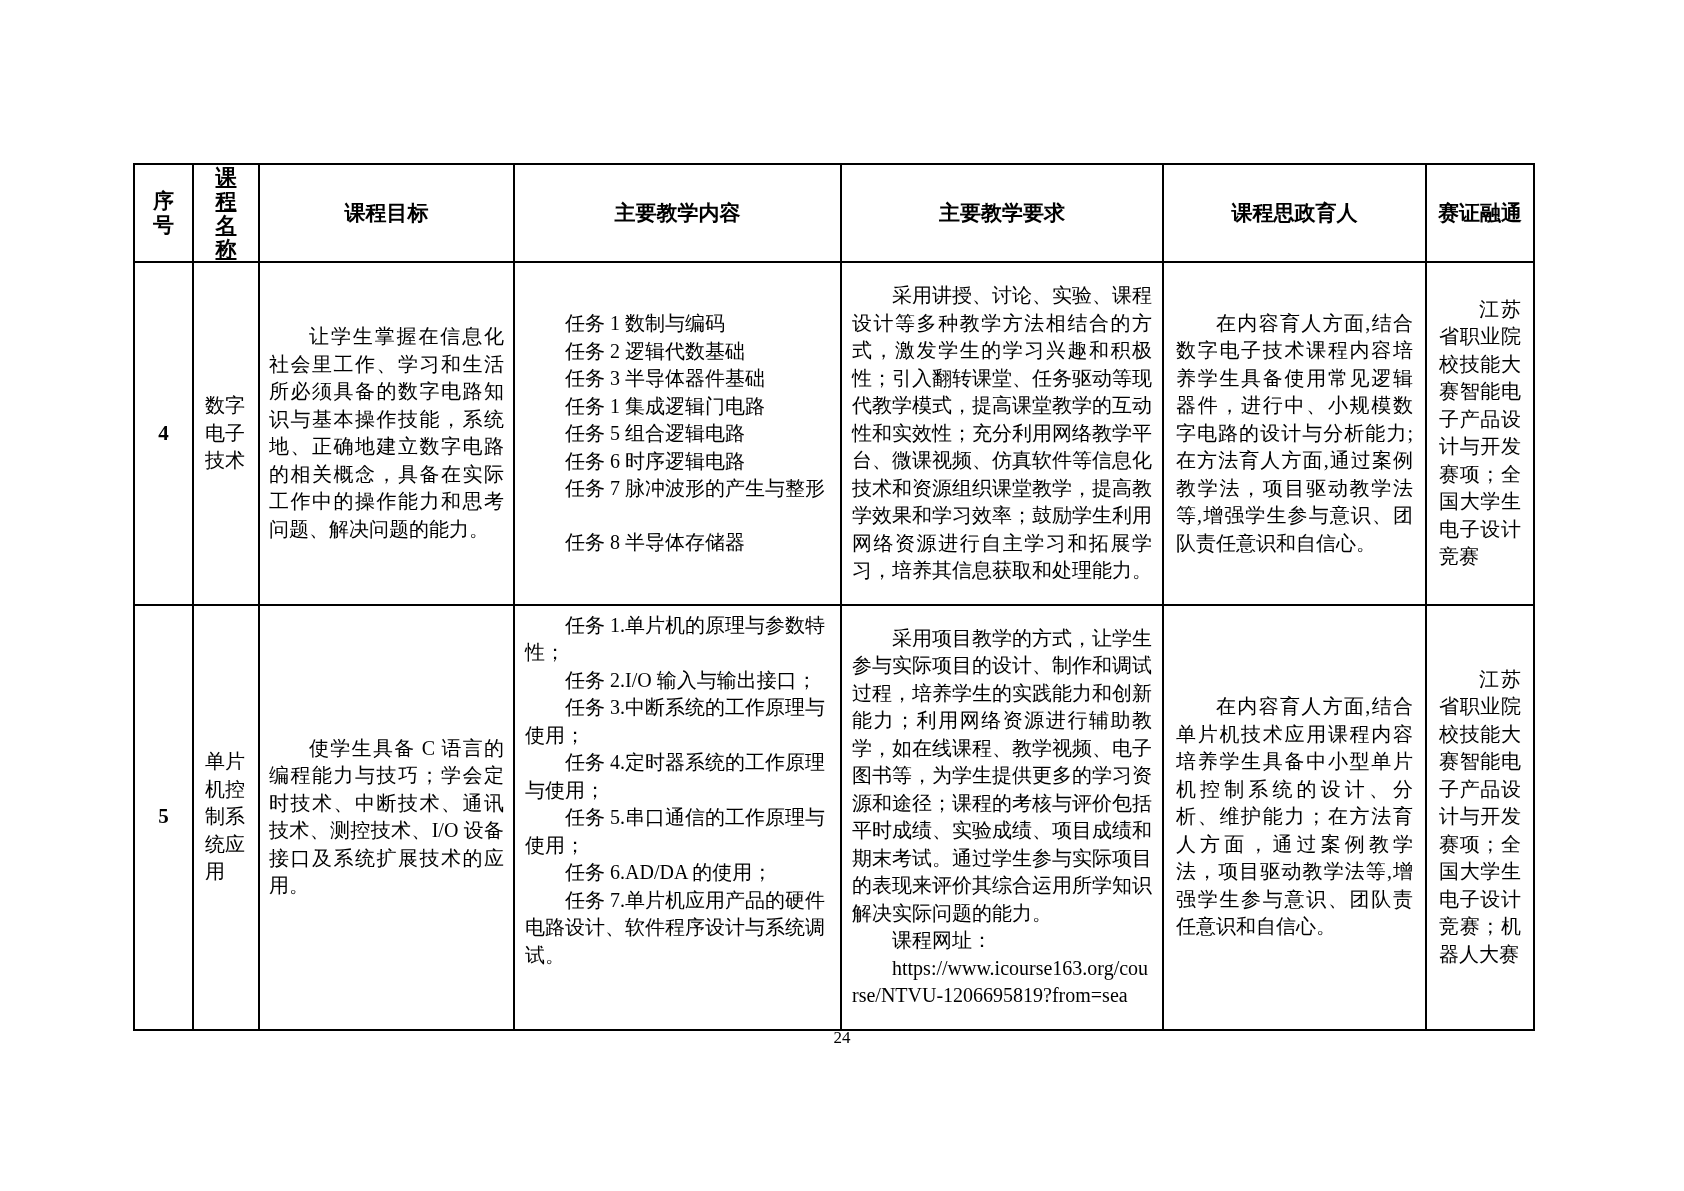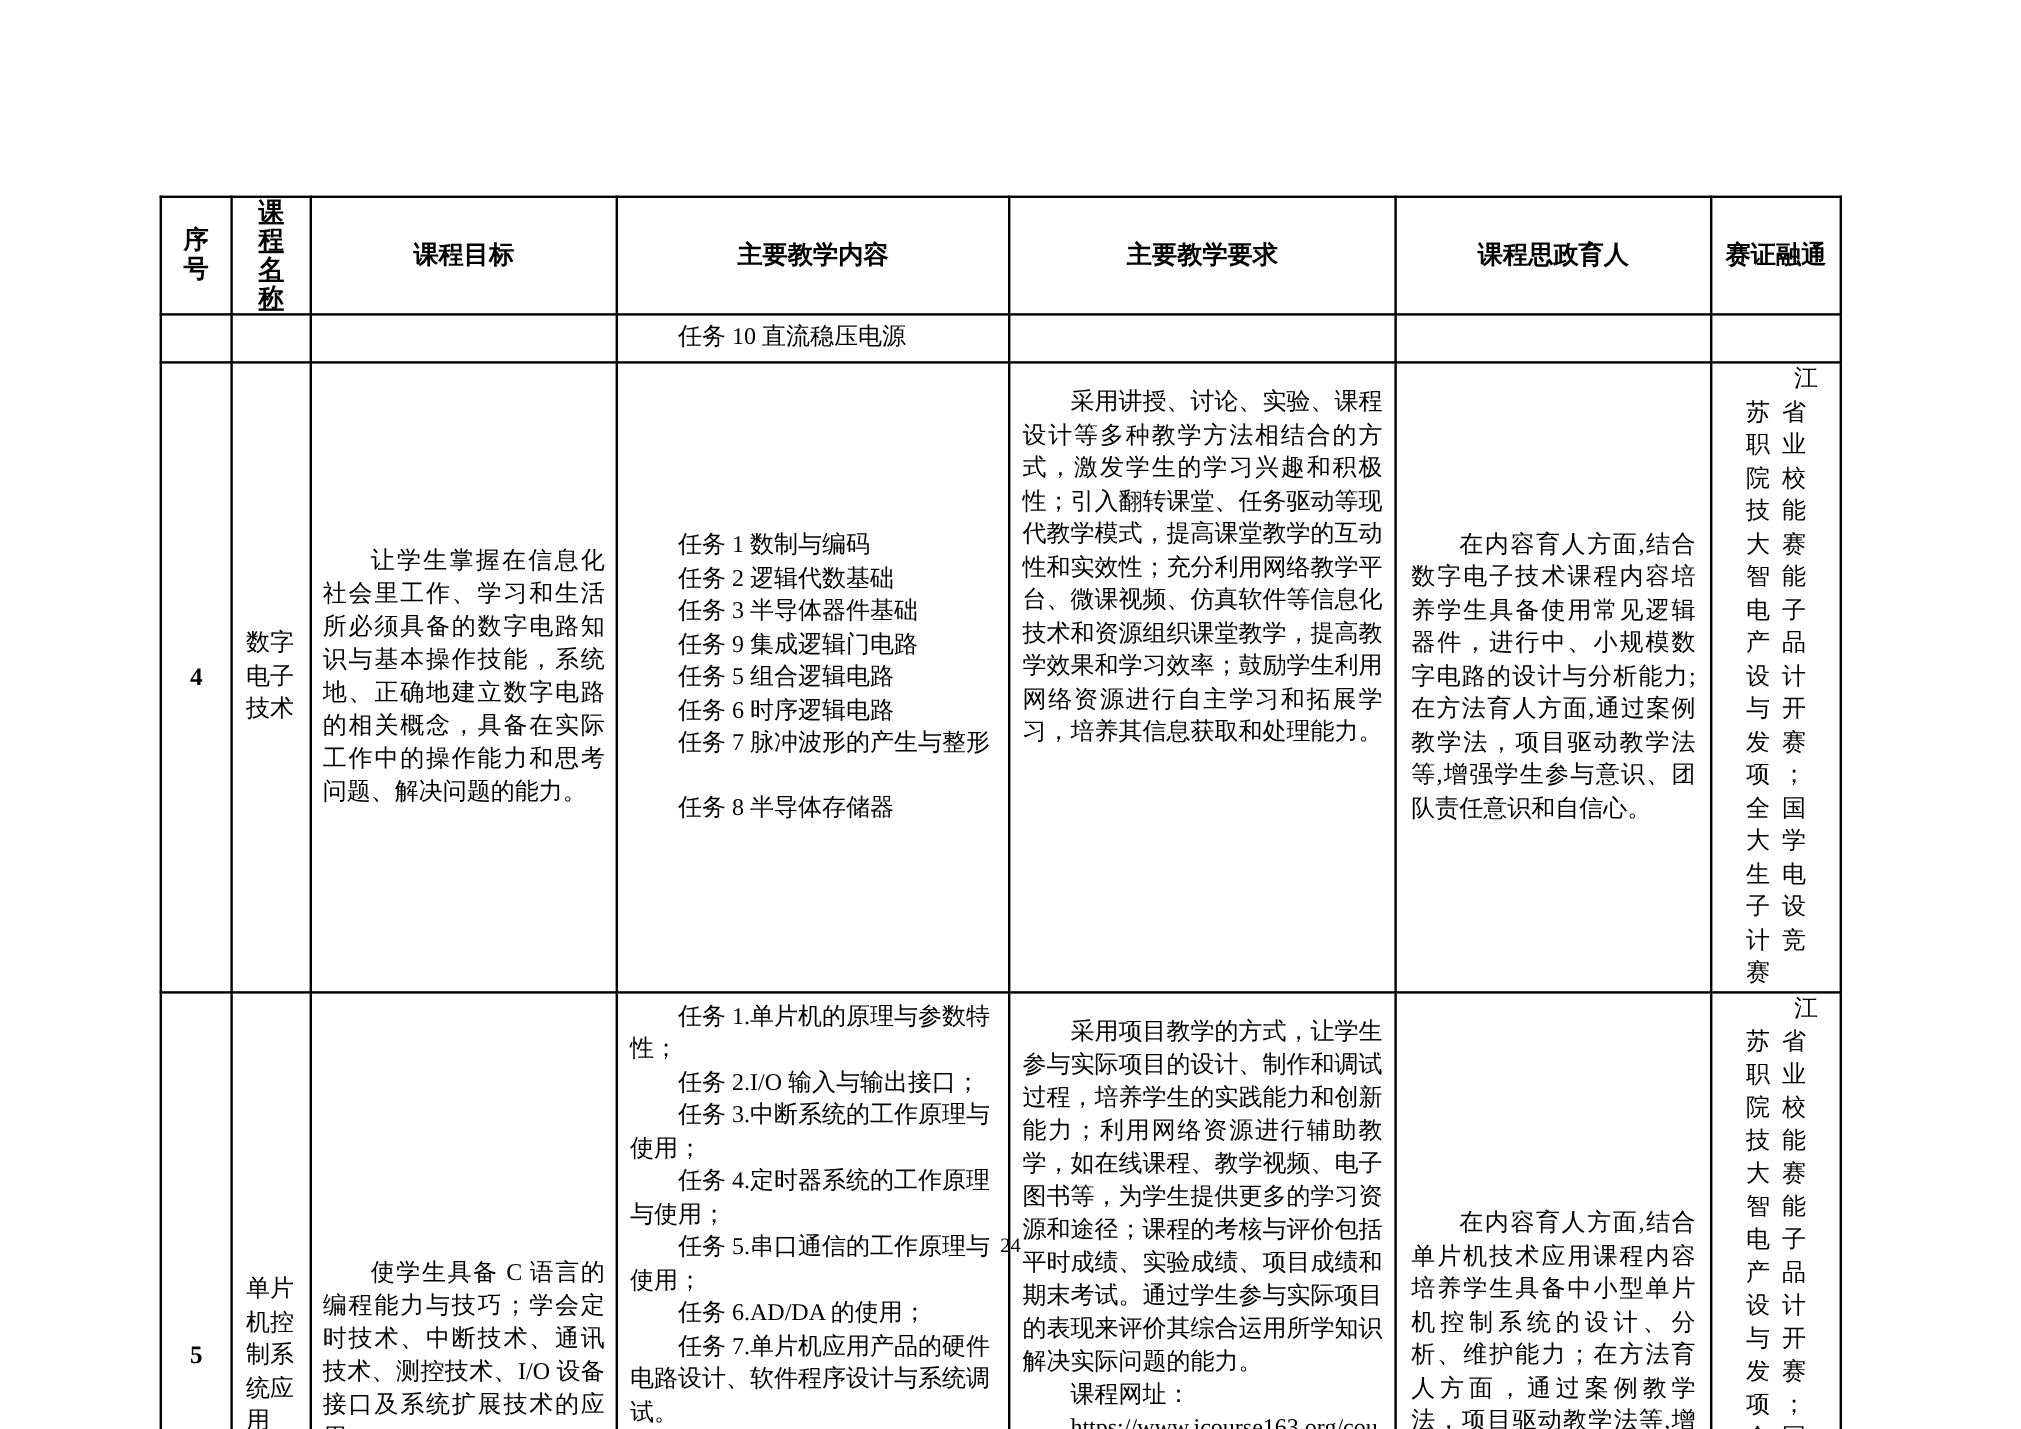--- a/index.html
+++ b/index.html
@@ -31,21 +31,21 @@
 
   th.h-seq  { padding:0 15px; }
   th.h-name { padding:0 17px;text-decoration:underline; }
 
   td.c-seq  { text-align:center; font-weight:bold; font-size:21px; }
   td.c-name { text-align:left; padding:0 11px; }
   td.c-obj  { padding:0 9px; text-align:justify; }
   td.c-content { padding:0 10px; text-align:left; }
   td.c-req  { padding:19px 10px; text-align:justify; vertical-align:top; }
   td.c-ideo { padding:0 12px; text-align:justify; }
-  td.c-comp { padding:0 28px; text-align:justify; }
+  td.c-comp { padding:0 12px; text-align:justify; }
   td.v-top  { vertical-align:top; padding-top:6px; }
 
   p.para { text-indent:2em; text-align:justify; }
   p.task { text-indent:2em; }
   p.task-gap { margin-top:26px; }
   p.url { word-break:break-all; text-indent:2em; text-align:left; }
 
   .page-number {
     position:absolute; left:0; width:1684px; top:1028px;
     text-align:center; font-size:17px;
@@ -72,43 +72,32 @@
         <th class="h-name">课程名称</th>
         <th>课程目标</th>
         <th>主要教学内容</th>
         <th>主要教学要求</th>
         <th>课程思政育人</th>
         <th>赛证融通</th>
       </tr>
     </thead>
     <tbody>
 
-      <tr class="carry-row">
-        <td class="c-seq"></td>
-        <td class="c-name"></td>
-        <td class="c-obj"></td>
-        <td class="c-content">
-          <p class="task">任务 10 直流稳压电源</p>
-        </td>
-        <td class="c-req"></td>
-        <td class="c-ideo"></td>
-        <td class="c-comp"></td>
-      </tr>
 
       <tr class="row-4">
         <td class="c-seq">4</td>
         <td class="c-name">数字电子技术</td>
         <td class="c-obj">
           <p class="para">让学生掌握在信息化社会里工作、学习和生活所必须具备的数字电路知识与基本操作技能，系统地、正确地建立数字电路的相关概念，具备在实际工作中的操作能力和思考问题、解决问题的能力。</p>
         </td>
         <td class="c-content">
           <p class="task">任务 1 数制与编码</p>
           <p class="task">任务 2 逻辑代数基础</p>
           <p class="task">任务 3 半导体器件基础</p>
-          <p class="task">任务 9 集成逻辑门电路</p>
+          <p class="task">任务 1 集成逻辑门电路</p>
           <p class="task">任务 5 组合逻辑电路</p>
           <p class="task">任务 6 时序逻辑电路</p>
           <p class="task">任务 7 脉冲波形的产生与整形</p>
           <p class="task task-gap">任务 8 半导体存储器</p>
         </td>
         <td class="c-req">
           <p class="para">采用讲授、讨论、实验、课程设计等多种教学方法相结合的方式，激发学生的学习兴趣和积极性；引入翻转课堂、任务驱动等现代教学模式，提高课堂教学的互动性和实效性；充分利用网络教学平台、微课视频、仿真软件等信息化技术和资源组织课堂教学，提高教学效果和学习效率；鼓励学生利用网络资源进行自主学习和拓展学习，培养其信息获取和处理能力。</p>
         </td>
         <td class="c-ideo">
           <p class="para">在内容育人方面,结合数字电子技术课程内容培养学生具备使用常见逻辑器件，进行中、小规模数字电路的设计与分析能力;在方法育人方面,通过案例教学法，项目驱动教学法等,增强学生参与意识、团队责任意识和自信心。</p>

